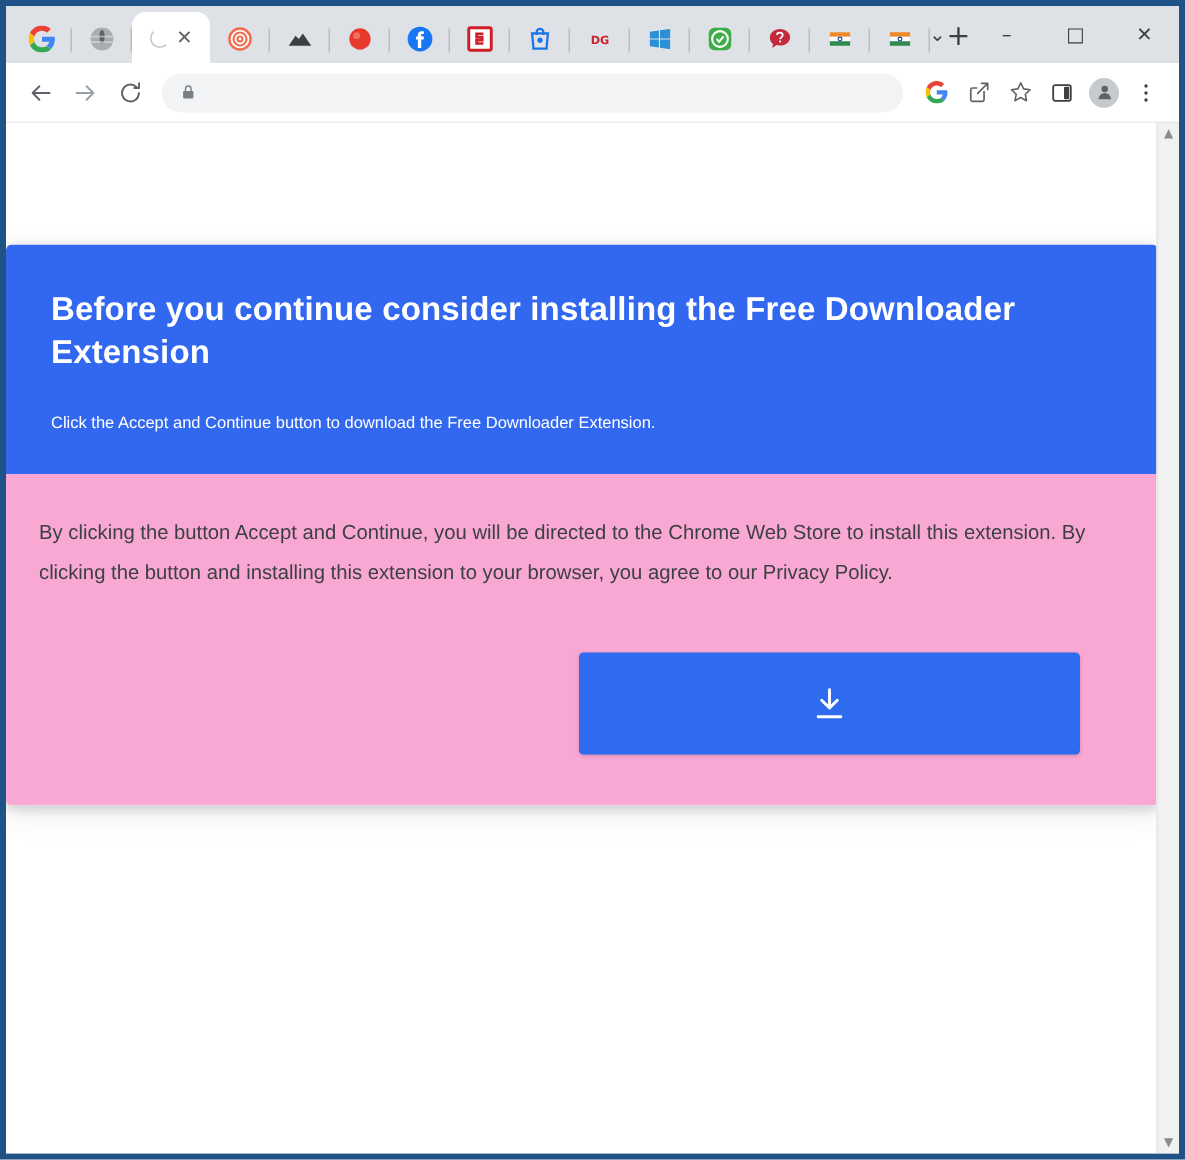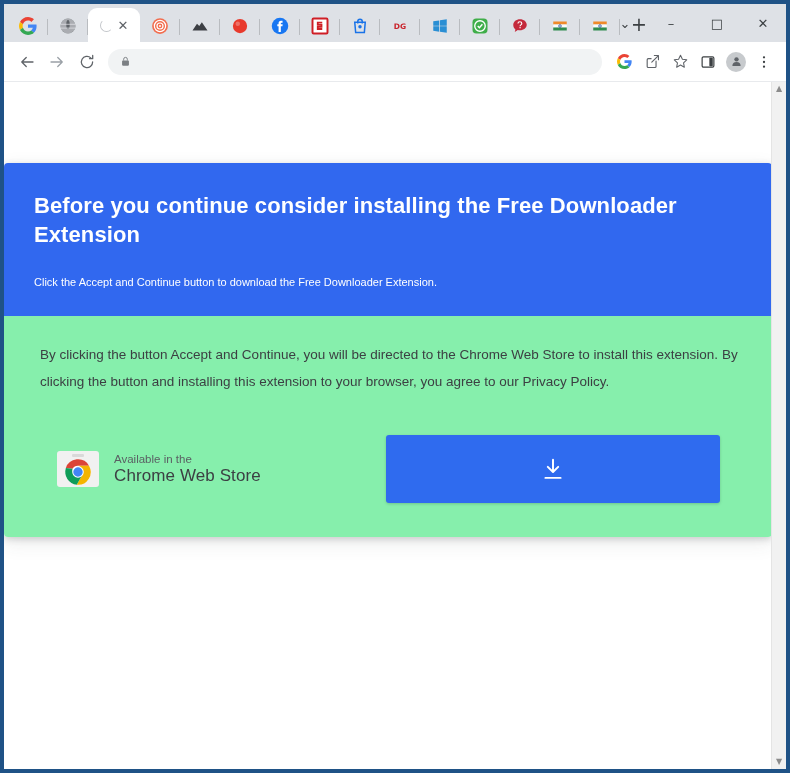--- a/index.html
+++ b/index.html
@@ -254,23 +254,23 @@
     letter-spacing: .1px;
   }
   .card-subtitle {
     color: #ffffff;
     font-size: 11px;
     font-weight: 400;
     margin: 26px 0 0 0;
     line-height: 1.4;
   }
   .card-body {
-    padding: 26px 30px 34px 36px;
-    box-sizing: border-box;
-    background: #86efac;
+    padding: 26px 30px 34px 22px;
+    box-sizing: border-box;
+    background: #f9a8d4;
   }
   .legal {
     color: #3c4043;
     font-size: 13.5px;
     line-height: 1.95;
     margin: 0;
     max-width: 700px;
   }
   .actions {
     display: flex;
@@ -551,38 +551,20 @@
         <div class="card-header">
           <h1 class="card-title">Before you continue consider installing the Free Downloader Extension</h1>
           <p class="card-subtitle">Click the Accept and Continue button to download the Free Downloader Extension.</p>
         </div>
 
         <div class="card-body">
           <p class="legal">By clicking the button Accept and Continue, you will be directed to the Chrome Web Store to install this extension. By clicking the button and installing this extension to your browser, you agree to our Privacy Policy.</p>
 
           <div class="actions">
 
-            <div class="cws-badge">
-              <svg width="48" height="48" viewBox="0 0 64 64">
-                <rect x="4" y="8" width="56" height="48" rx="4" fill="#f1f1f1"></rect>
-                <rect x="24" y="12" width="16" height="4" rx="1.6" fill="#d9d9d9"></rect>
-                <g transform="translate(32,36)">
-                  <circle r="17" fill="#fff"></circle>
-                  <path d="M-16.2 -5.2A17 17 0 0114.7 -8.5L0 -8.5A8.5 8.5 0 00-7.4 -4.2z" fill="#db4437"></path>
-                  <path d="M14.7 -8.5A17 17 0 01-1.7 16.9L5.9 3.8A8.5 8.5 0 000 -8.5z" fill="#f4b400"></path>
-                  <path d="M-1.7 16.9A17 17 0 01-16.2 -5.2L-7.4 -4.2A8.5 8.5 0 005.9 3.8z" fill="#0f9d58"></path>
-                  <circle r="7" fill="#4285f4"></circle>
-                  <circle r="7" fill="none" stroke="#fff" stroke-width="1.4"></circle>
-                </g>
-              </svg>
-              <span class="cws-text">
-                <span class="cws-avail">Available in the</span>
-                <span class="cws-name">Chrome Web Store</span>
-              </span>
-            </div>
 
             <button class="accept-btn">
               <svg width="26" height="26" viewBox="0 0 24 24">
                 <path d="M12 3.5v11M7.2 10l4.8 4.8L16.8 10M5 20.2h14" fill="none" stroke="#ffffff" stroke-width="1.8" stroke-linecap="round" stroke-linejoin="round"></path>
               </svg>
             </button>
 
           </div>
         </div>
       </div>

